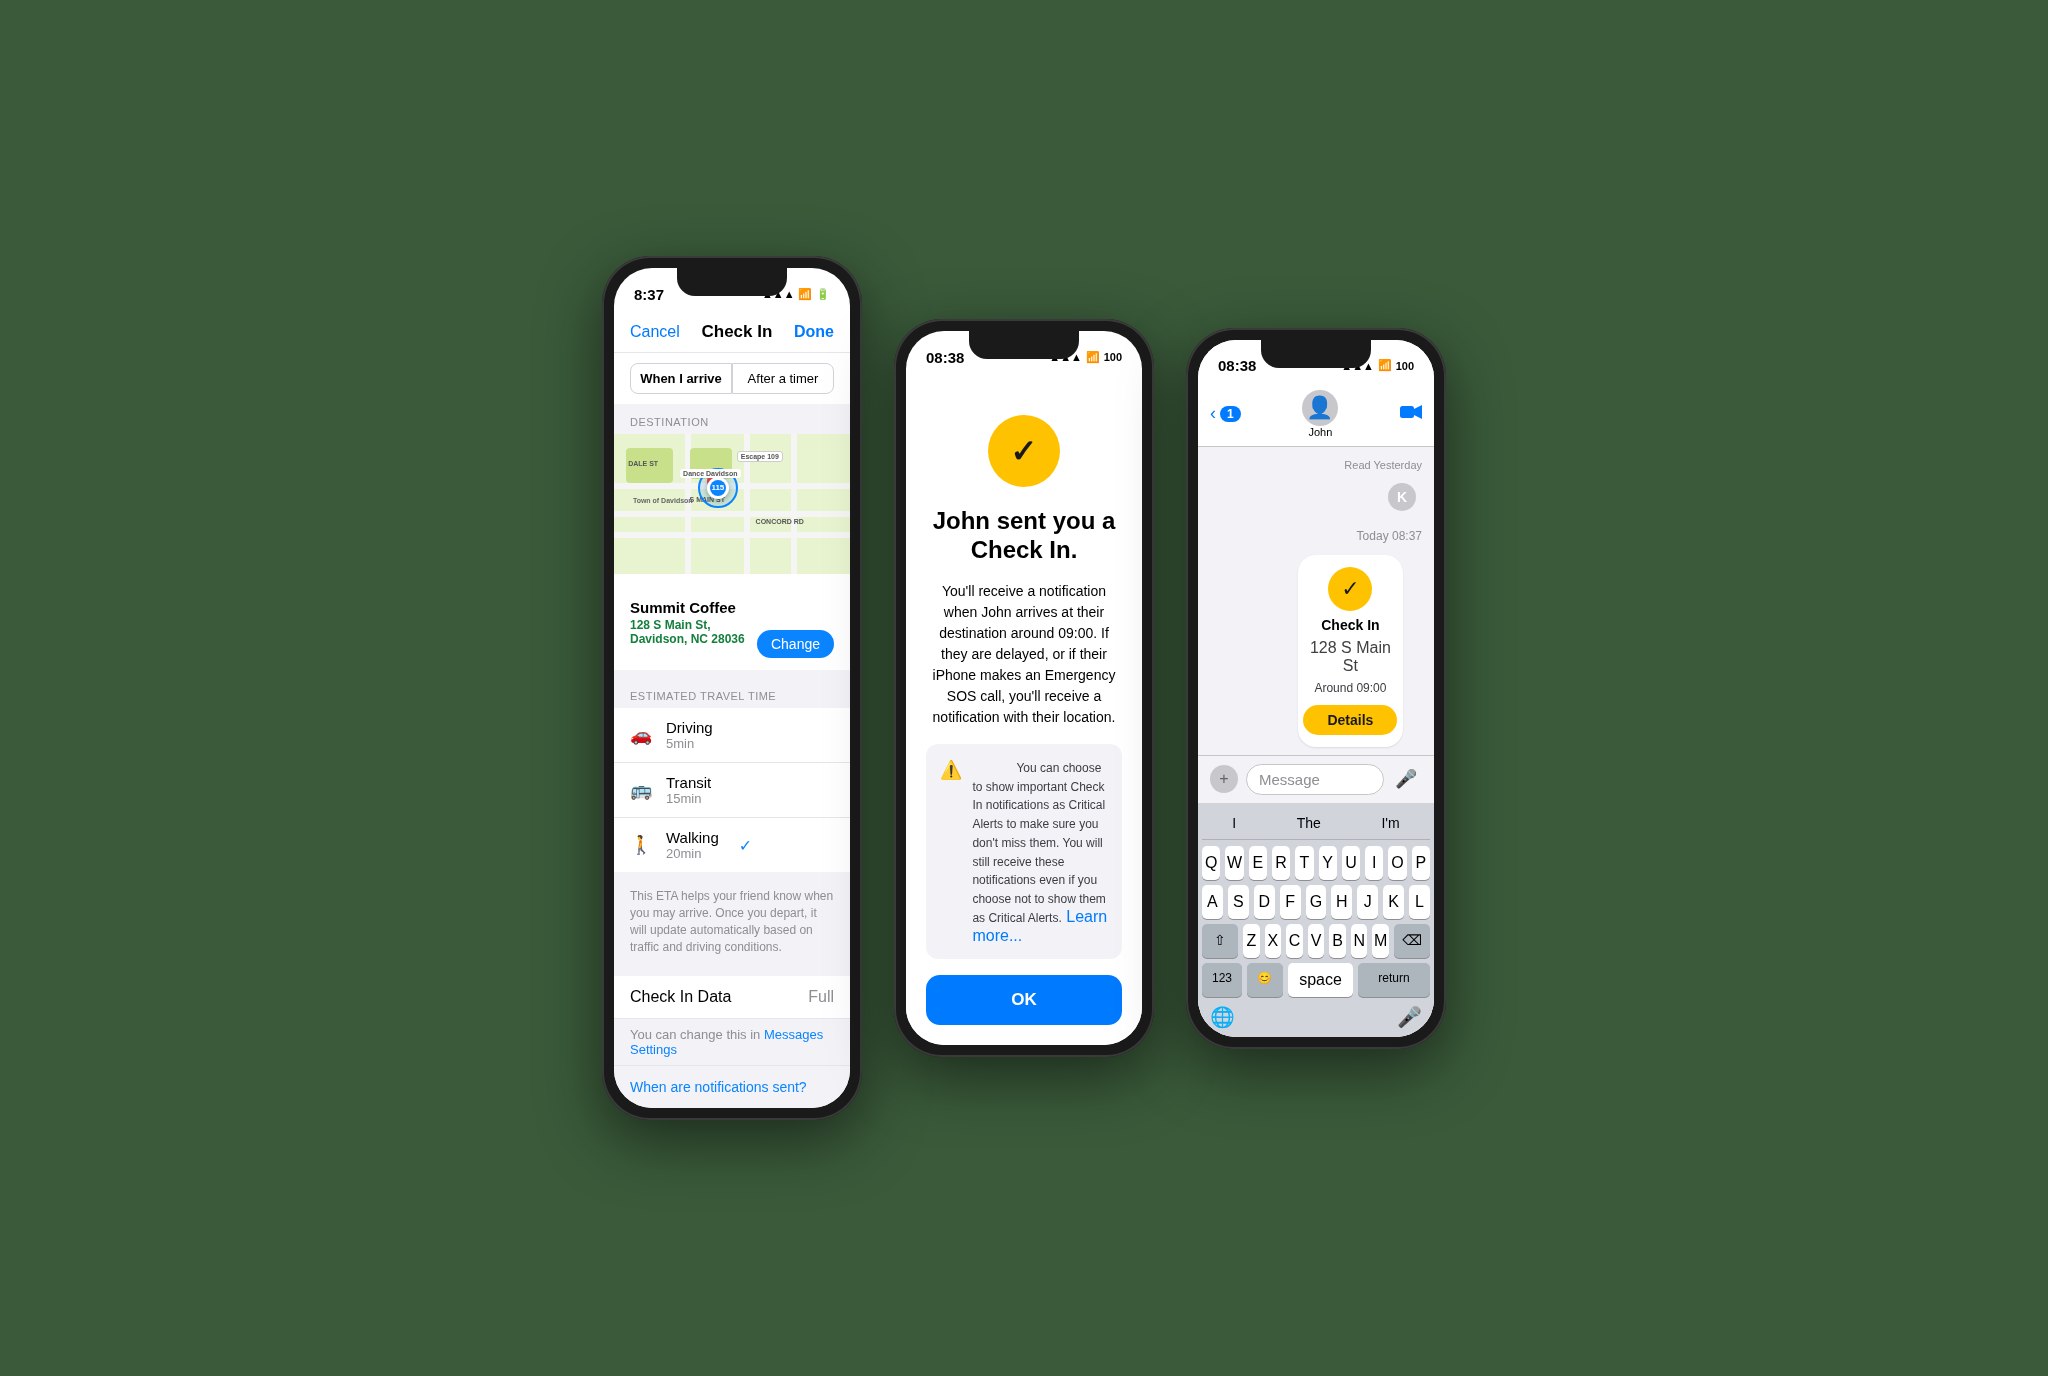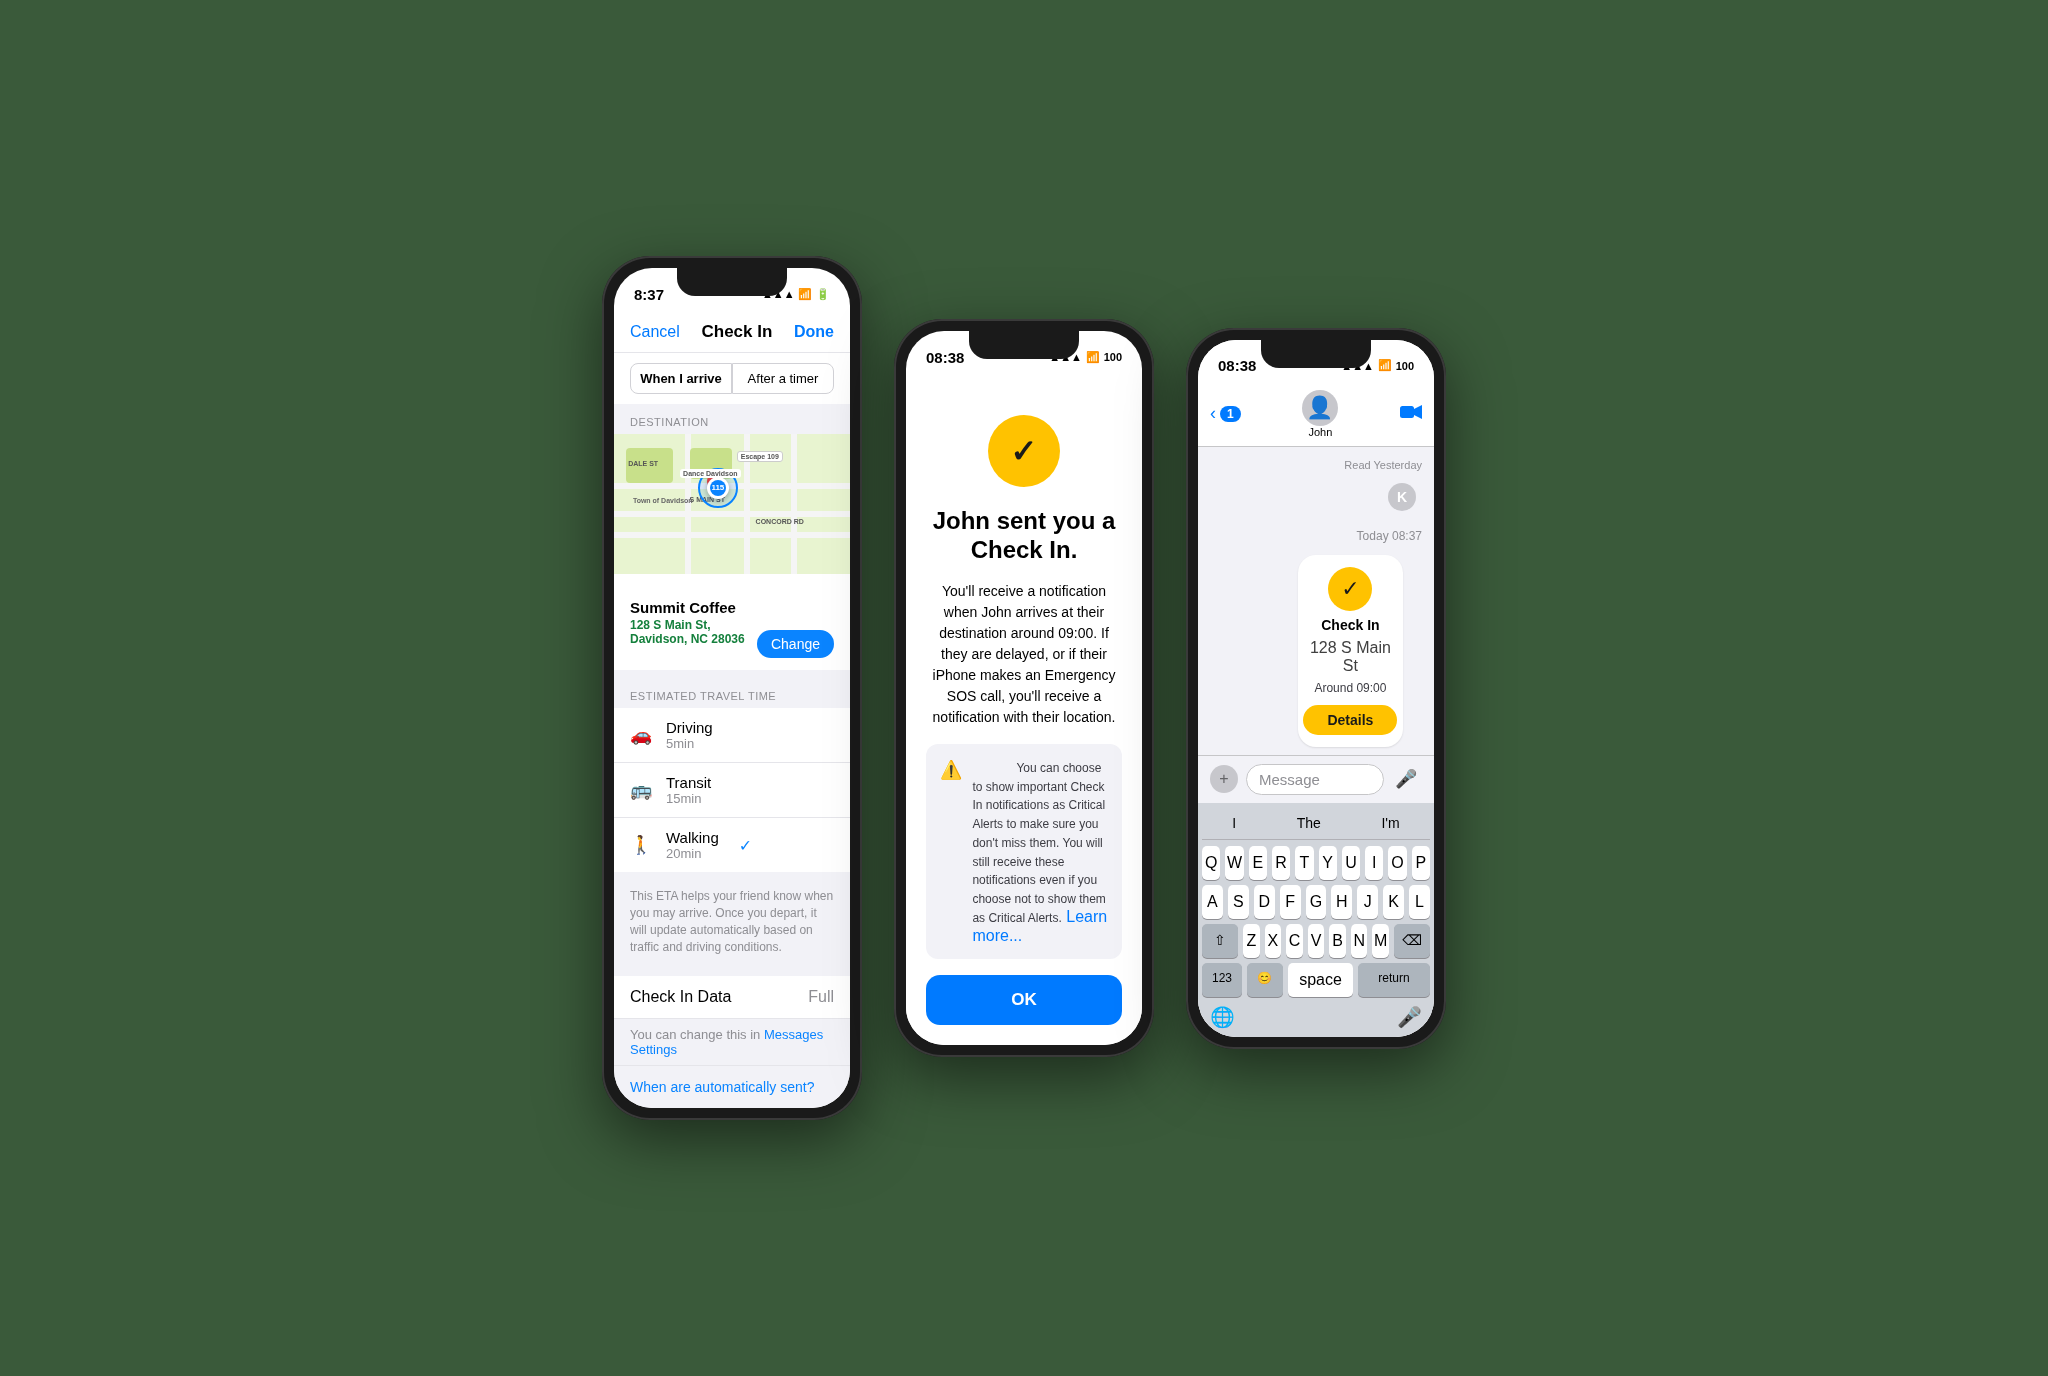--- a/index.html
+++ b/index.html
@@ -725,21 +725,21 @@
       <div class="eta-description">This ETA helps your friend know when you may arrive. Once you depart, it will update automatically based on traffic and driving conditions.</div>
 
       <div class="checkin-data-row">
         <span class="checkin-data-label">Check In Data</span>
         <span class="checkin-data-value">Full</span>
       </div>
       <div class="settings-link">
         <span>You can change this in </span><a href="#">Messages Settings</a>
       </div>
       <div class="notifications-link">
-        <a href="#">When are automatically sent?</a>
+        <a href="#">When are notifications sent?</a>
       </div>
     </div>
   </div>
 </div>
 
 <div class="phone">
   <div class="phone-inner">
     <div class="notch"></div>
     <div class="status-bar">
       <span class="status-time">08:38</span>

